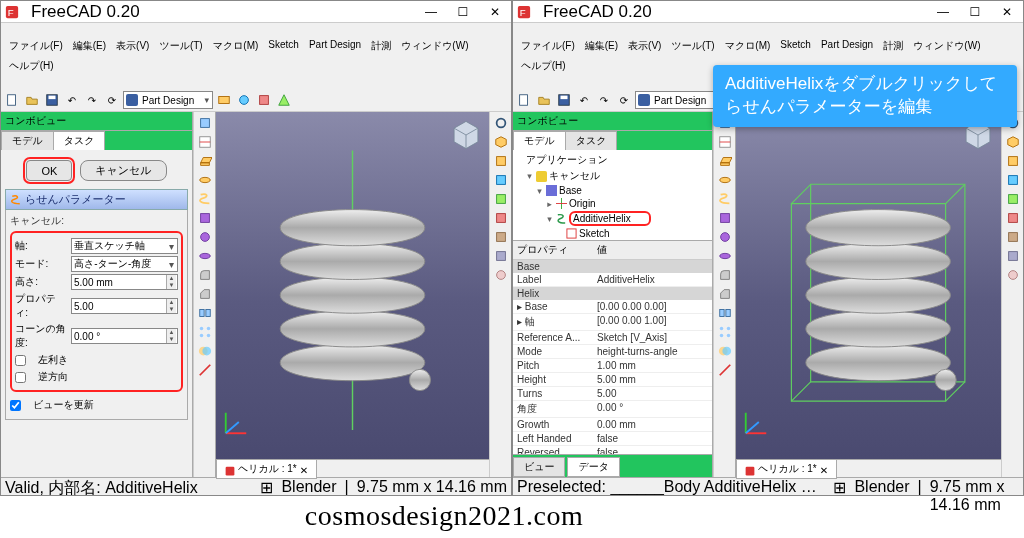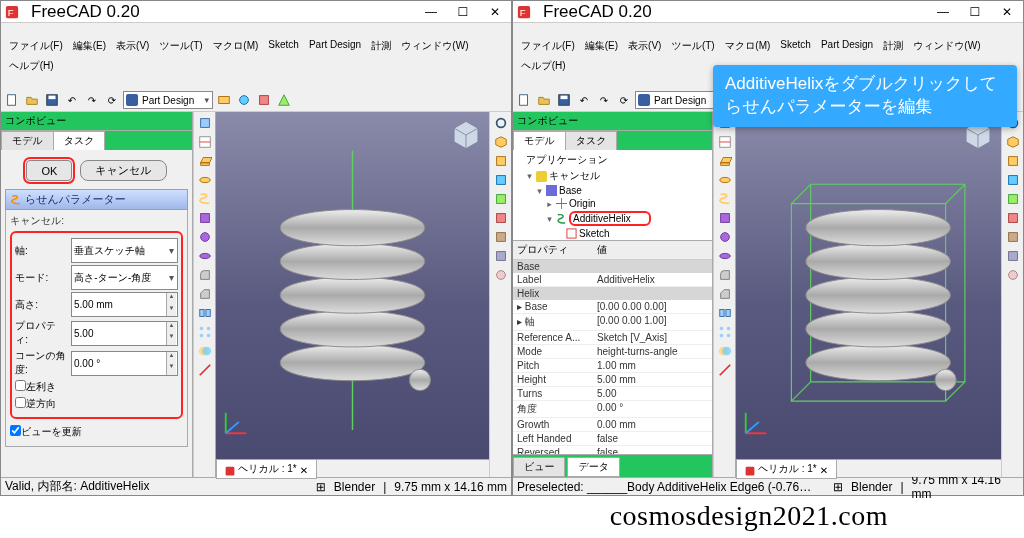--- a/index.html
+++ b/index.html
@@ -65,27 +65,27 @@
     background: linear-gradient(#cfe0ff,#9fb8ea);
     color:#1b2e6e; font-size:11px; padding:2px 4px; border:1px solid #8aa;
     display:flex; align-items:center; gap:3px;
   }
   .section-bd { border:1px solid #aaa; border-top:none; padding:4px; background:#f0f0f0; }
   .status-lbl { font-size:10px; margin-bottom:3px; color:#333; }
   .param-red { border:2px solid #f22; border-radius:6px; padding:3px; }
   .row { display:flex; align-items:center; margin:2px 0; gap:4px; }
   .row .lbl { width:52px; font-size:10px; }
   .row .val {
-    flex:1; font-size:10px; background:#fff; border:1px solid #888; height:25px;
+    flex:1; font-size:10px; background:#fff; border:1px solid #888; height:16px;
     display:flex; align-items:center; padding:0 2px; position:relative;
   }
   .row .val.select::after { content:"▾"; position:absolute; right:3px; color:#555; }
   .spin { position:absolute; right:1px; top:0; bottom:0; width:10px; display:flex; flex-direction:column; }
   .spin div { flex:1; font-size:6px; text-align:center; line-height:6px; color:#555; background:#eee; border-left:1px solid #aaa; }
-  .chk { display:flex; align-items:flex-start; gap:0; font-size:10px; margin:3px 0; }
+  .chk { display:flex; align-items:center; gap:12px; font-size:10px; margin:3px 0; }
   .chk input { width:11px; height:11px; }
   
   .tree { flex:1; padding:2px; font-size:10px; background:#fff; overflow:auto; }
   .tree-row { display:flex; align-items:center; gap:2px; padding:1px 0; white-space:nowrap; }
   .indent1 { padding-left:10px; } .indent2 { padding-left:20px; }
   .indent3 { padding-left:30px; } .indent4 { padding-left:40px; }
   .caret { width:9px; text-align:center; color:#666; font-size:9px; }
   .node-icon { width:11px; height:11px; display:inline-block; }
   .sel-red { border:2px solid #f22; border-radius:6px; padding:0 18px 0 2px; }
   
@@ -122,33 +122,33 @@
   }
   
   .vtoolbar {
     width:22px; background:#f0f0f0; border-left:1px solid #ccc;
     display:flex; flex-direction:column; align-items:center; padding:2px 0; gap:1px;
   }
   .vtoolbar .tbtn { width:18px; height:18px; }
   
   .statusbar {
     height:18px; border-top:1px solid #aaa; background:#f0f0f0;
-    display:flex; align-items:center; font-size:12px; padding:0 4px; gap:8px;
+    display:flex; font-size:16px; padding:0 4px; gap:8px;
   }
   .statusbar .flex { flex:1; }
   
   .callout {
     position:absolute; top:64px; left:200px; right:6px;
     background:#33aaff; color:#fff; font-size:17px; line-height:1.35;
     padding:8px 12px; border-radius:4px; box-shadow:0 2px 6px rgba(0,0,0,.3);
     z-index: 50;
   }
   
   .watermark {
-    width:888px; text-align:right; font-family: Georgia, serif;
+    width:888px; text-align:center; font-family: Georgia, serif;
     font-size:28px; padding:4px 0; letter-spacing:.5px;
   }
 </style>
 </head>
 <body>
 
 <div class="page">
 
 <div class="window">
   <div class="titlebar">

